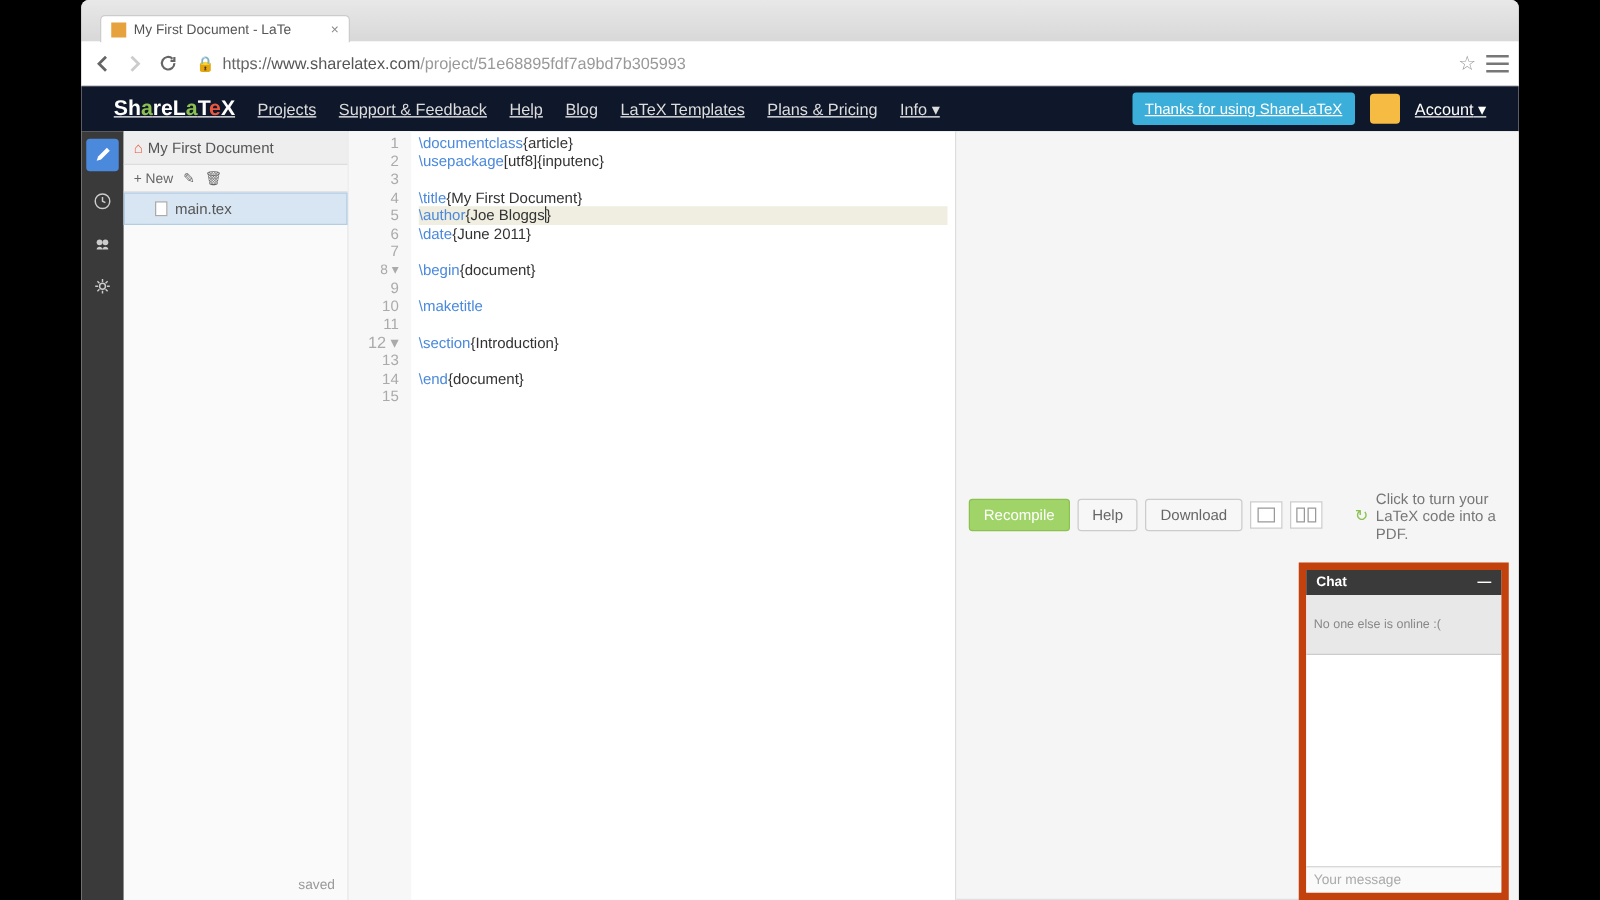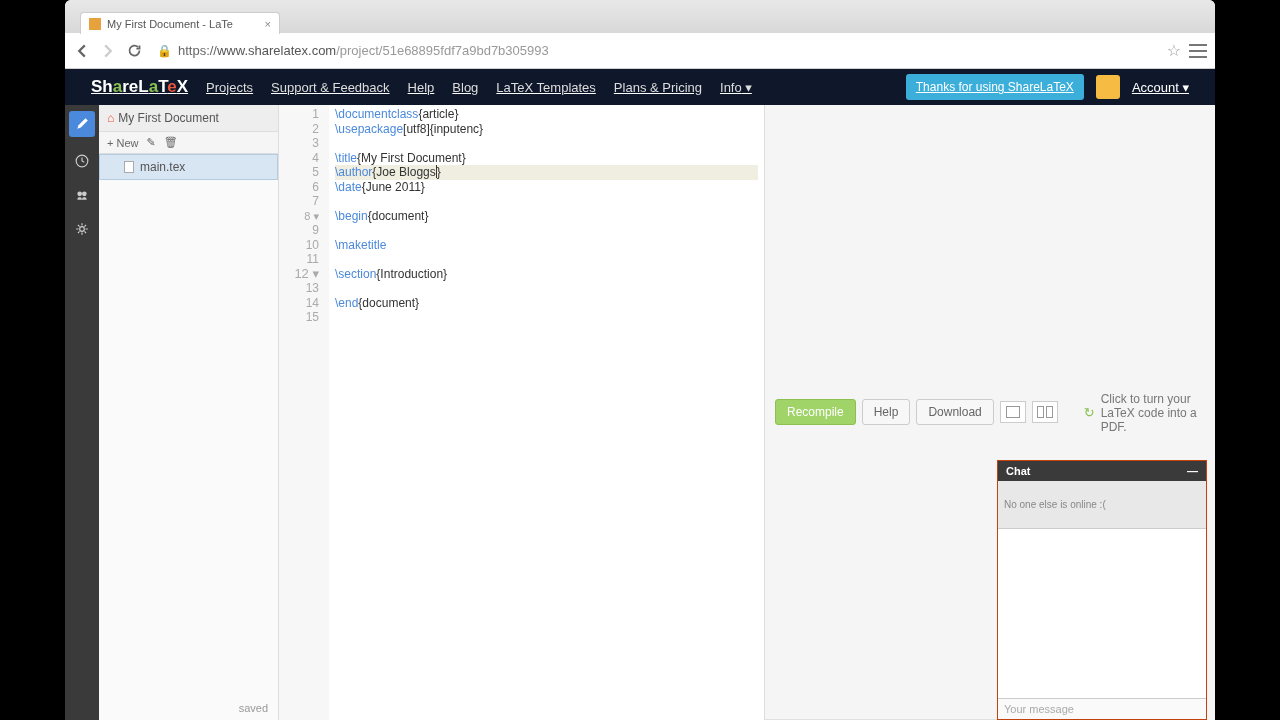--- a/index.html
+++ b/index.html
@@ -64,21 +64,21 @@
 .view-toggles { margin-left: auto; display: flex; gap: 6px; }
 .vt { width: 26px; height: 22px; border: 1px solid #ccc; background: #fff; cursor: pointer; display: flex; }
 .vt div { border: 1px solid #999; }
 .vt.single div { width: 14px; height: 12px; margin: auto; }
 .vt.split { padding: 4px; gap: 2px; }
 .vt.split div { width: 7px; height: 12px; }
 .pv-body { padding: 12px 16px; font-size: 12px; color: #777; display: flex; align-items: center; gap: 6px; }
 .pv-body .arrow { color: #8cc152; font-size: 13px; }
 
 
-.chat { position: absolute; right: 8px; bottom: 0; width: 210px; border: 1px solid #c2410c; background: #f5f5f5; font-size: 11px; }
+.chat { position: absolute; right: 8px; bottom: 0; width: 168px; border: 6px solid #c2410c; background: #f5f5f5; font-size: 11px; }
 .chat-head { background: #3a3a3a; color: #fff; padding: 4px 8px; display: flex; font-weight: bold; }
 .chat-head .min { margin-left: auto; cursor: pointer; }
 .chat-status { background: #e8e8e8; padding: 18px 6px; color: #888; font-size: 10px; border-bottom: 1px solid #ccc; }
 .chat-body { height: 170px; background: #fff; border-bottom: 1px solid #ccc; }
 .chat-input { padding: 4px 6px; color: #aaa; background: #fafafa; }
 
 svg { display: block; }
 </style>
 </head>
 <body>

